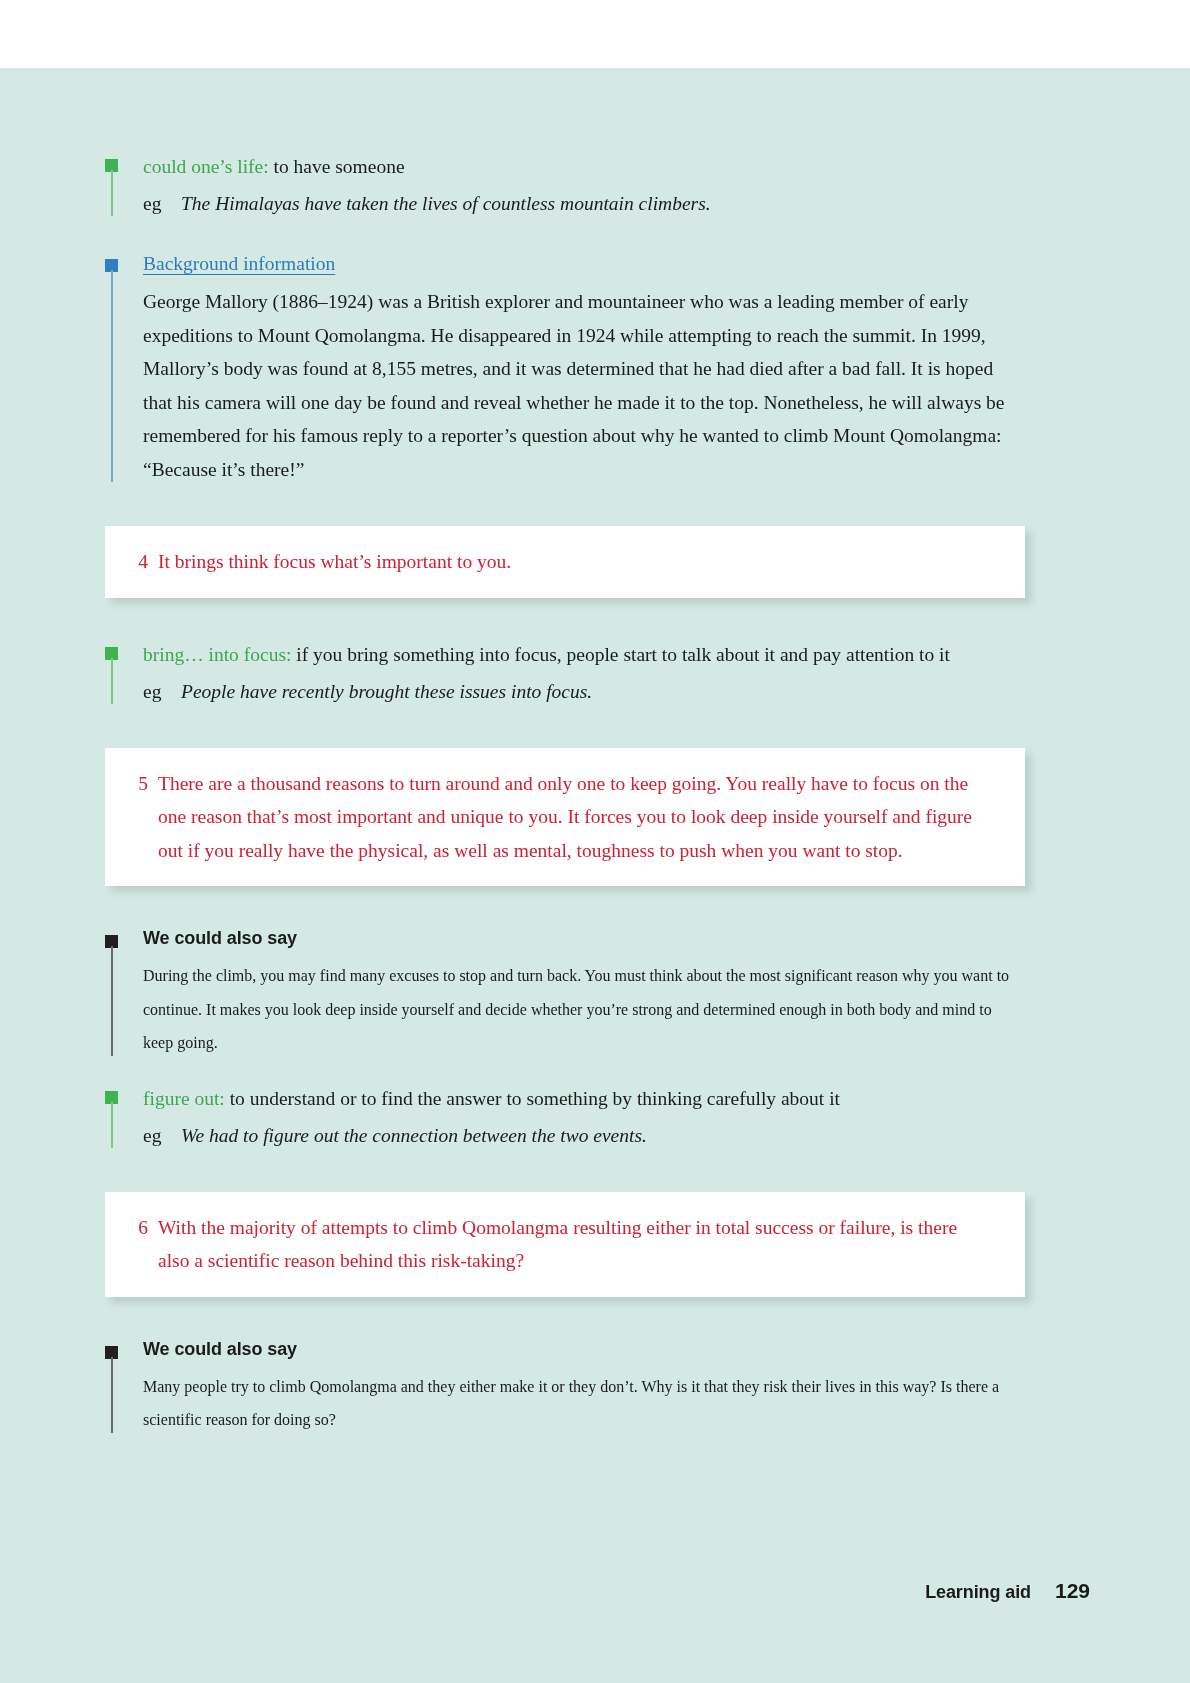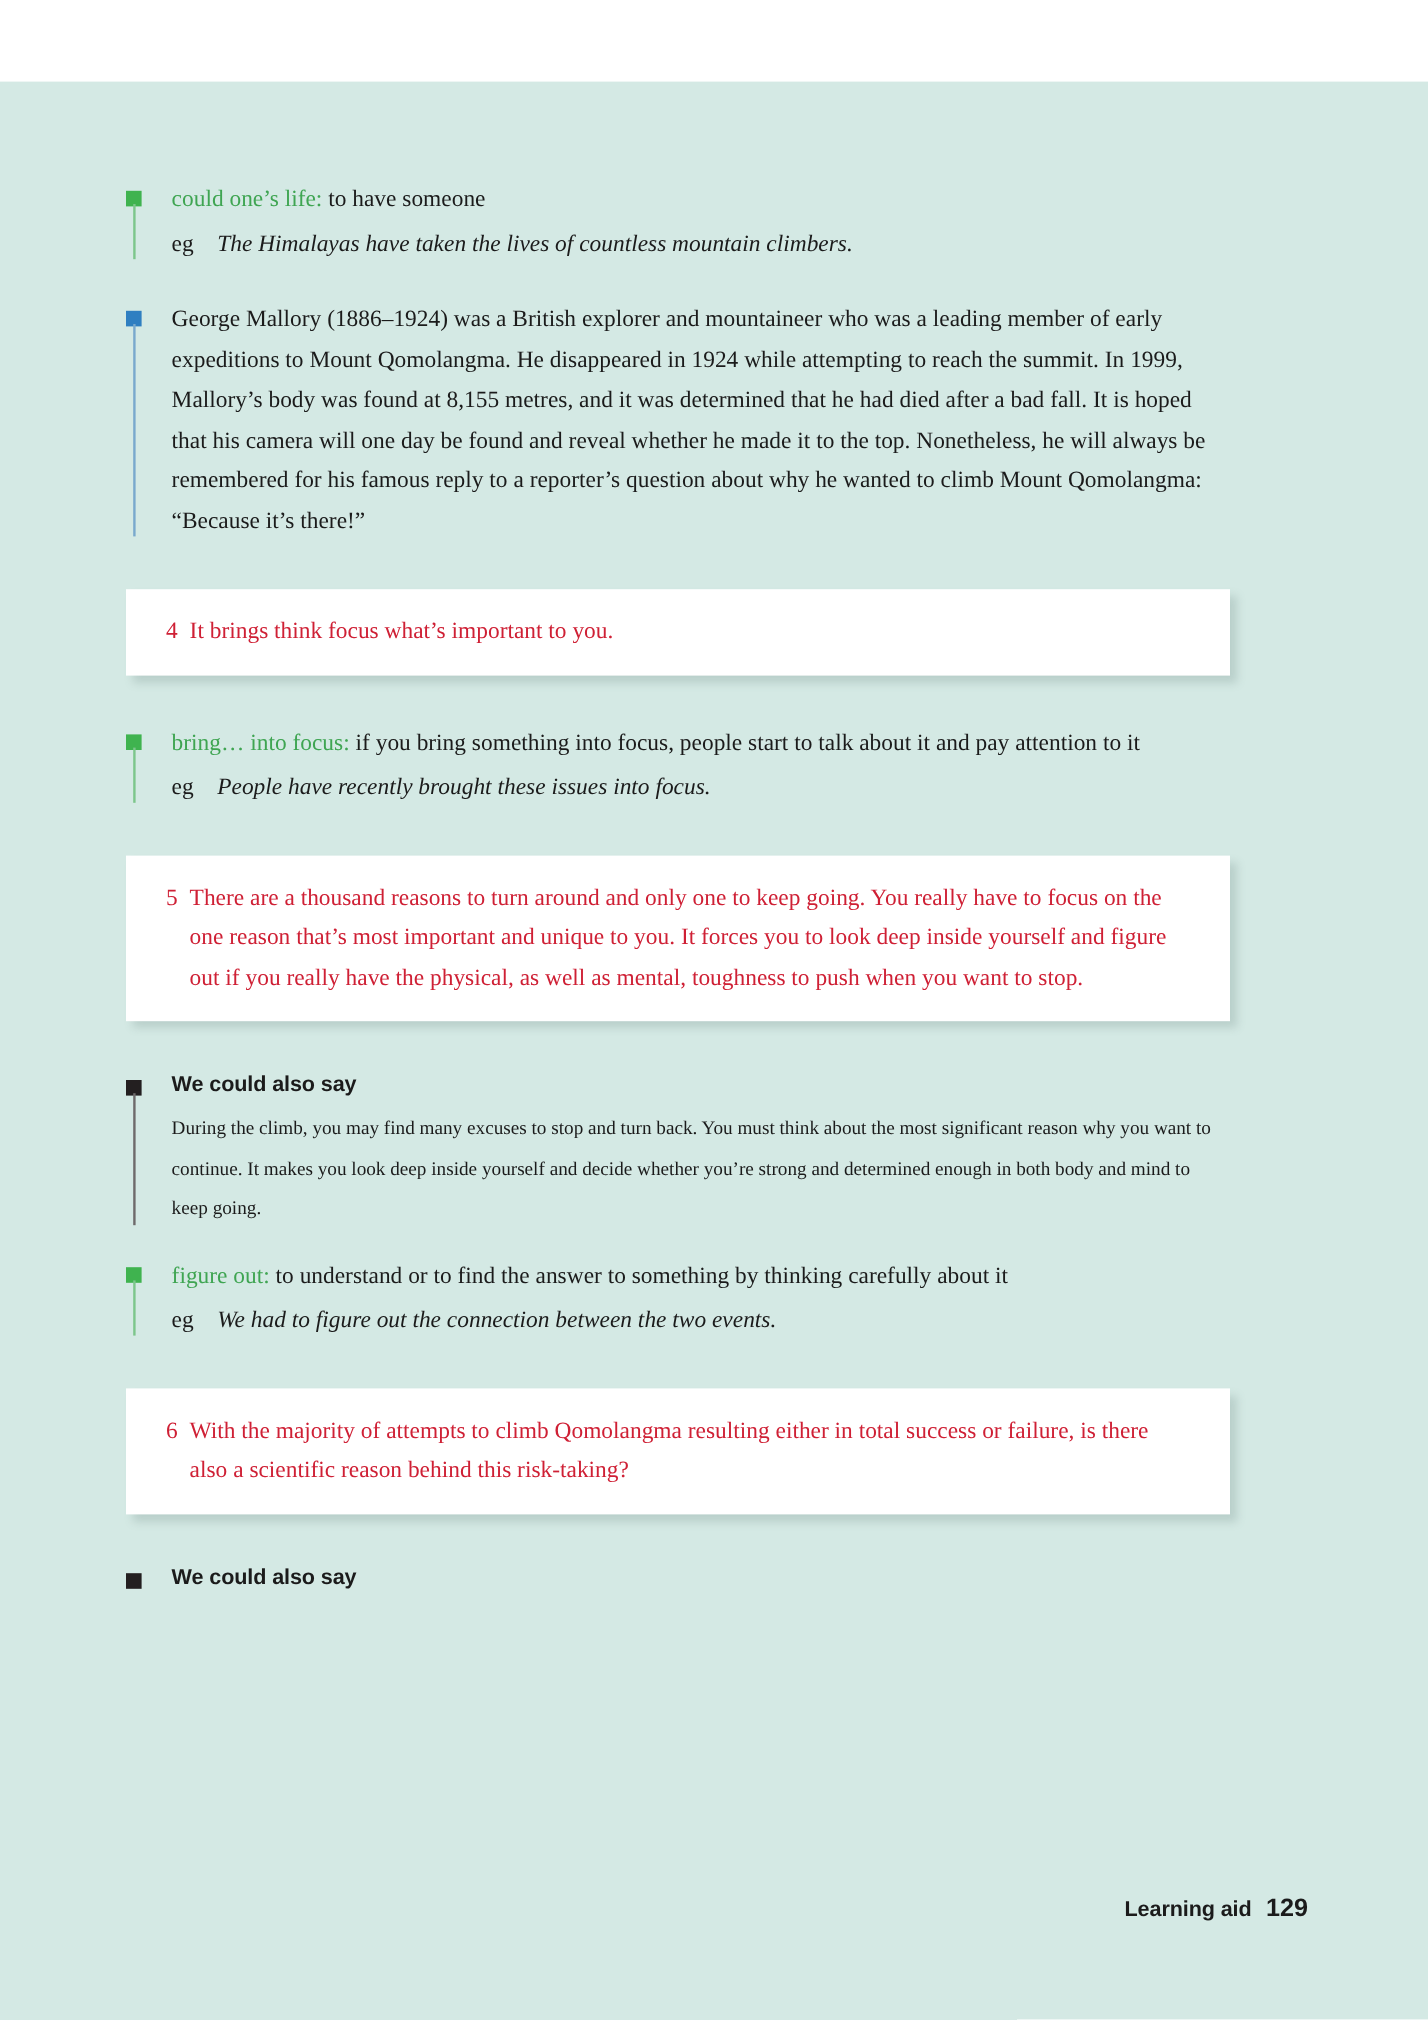--- a/index.html
+++ b/index.html
@@ -157,21 +157,21 @@
   .footer-label {
     font-size: 18px;
     font-weight: bold;
     color: #1b1b1b;
     letter-spacing: -0.1px;
   }
   .footer-page {
     font-size: 21px;
     font-weight: bold;
     color: #1b1b1b;
-    margin-left: 12px;
+    margin-left: 24px;
   }
 </style>
 </head>
 <body>
 
 <div class="page">
   <div class="page-bg"></div>
 
   <div class="content">
 
@@ -184,20 +184,21 @@
       <div class="eg">
         <span class="eglabel">eg</span><span class="egtext">The Himalayas have taken the lives of countless mountain climbers.</span>
       </div>
     </div>
 
     <div class="sp-30"></div>
 
     <div class="note">
       <span class="marker blue"></span>
       <span class="rule blue"></span>
+      <div class="bg-head">Background information</div>
       <div class="bg-body">George Mallory (1886–1924) was a British explorer and mountaineer who was a leading member of early expeditions to Mount Qomolangma. He disappeared in 1924 while attempting to reach the summit. In 1999, Mallory’s body was found at 8,155 metres, and it was determined that he had died after a bad fall. It is hoped that his camera will one day be found and reveal whether he made it to the top. Nonetheless, he will always be remembered for his famous reply to a reporter’s question about why he wanted to climb Mount Qomolangma: “Because it’s there!”</div>
     </div>
 
     <div class="sp-40"></div>
 
     <div class="card">
       <div class="card-inner">
         <div class="card-num">4</div>
         <div class="card-text">It brings think focus what’s important to you.</div>
       </div>
@@ -255,20 +256,21 @@
         <div class="card-text">With the majority of attempts to climb Qomolangma resulting either in total success or failure, is there also a scientific reason behind this risk-taking?</div>
       </div>
     </div>
 
     <div class="sp-40"></div>
 
     <div class="note">
       <span class="marker black"></span>
       <span class="rule black"></span>
       <div class="wcas-head">We could also say</div>
+      <div class="wcas-body">Many people try to climb Qomolangma and they either make it or they don’t. Why is it that they risk their lives in this way? Is there a scientific reason for doing so?</div>
     </div>
 
   </div>
 
   <div class="footer">
     <span class="footer-label">Learning aid</span>
     <span class="footer-page">129</span>
   </div>
 </div>
 

